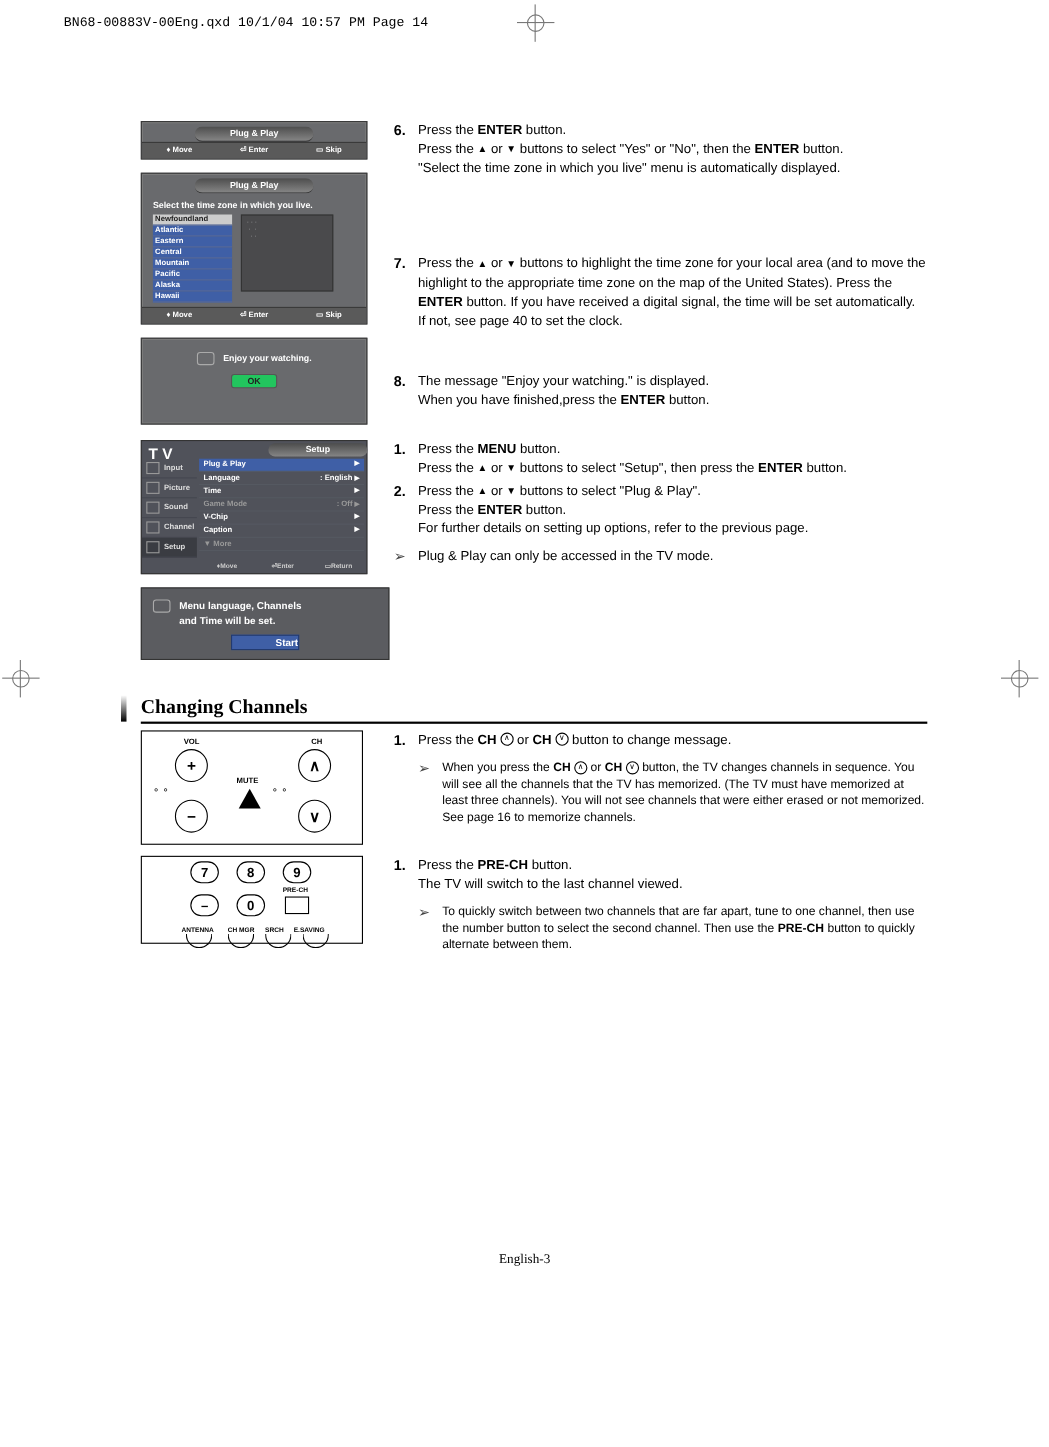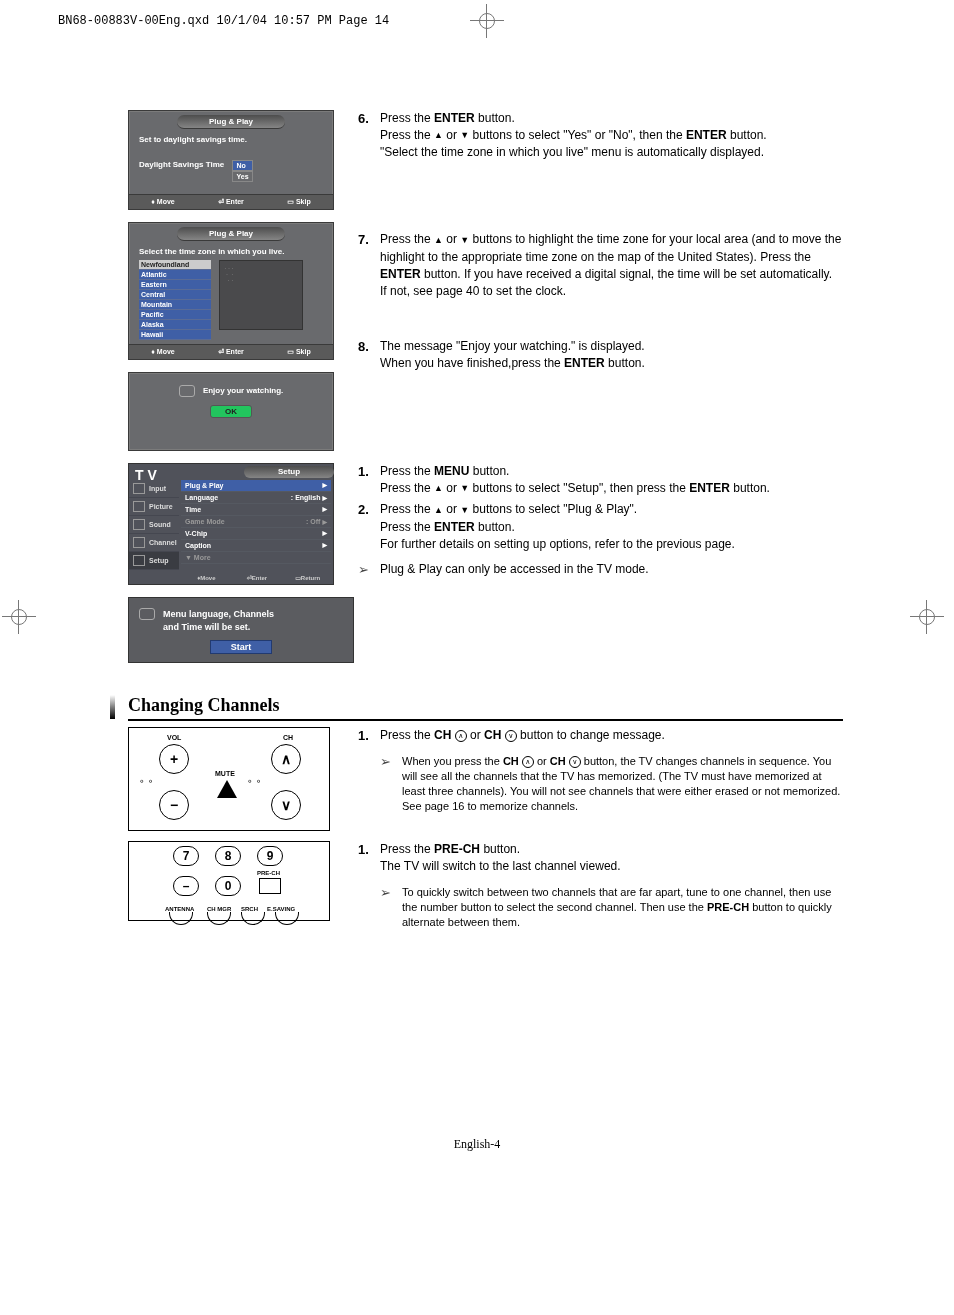--- a/index.html
+++ b/index.html
@@ -43,21 +43,21 @@
   .osd-setup-main{position:absolute;left:52px;top:16px;right:2px}
   .setup-row{height:11px;line-height:11px;padding:0 4px;font-weight:bold;font-size:7px;display:flex;justify-content:space-between;border-bottom:1px solid #555961}
   .setup-row.hl{background:#3f5fa6}
   .setup-row.dim{color:#999}
   .setup-row .tri{font-size:6px}
   .osd-setup-foot{position:absolute;bottom:0;left:52px;right:0;height:12px;display:flex;font-size:6px;font-weight:bold;color:#ccc}
   .osd-setup-foot span{flex:1;text-align:center;line-height:12px}
   .osd-start{width:204px;background:#5b5c60;border:1px solid #333;padding:10px 10px 8px}
   .osd-start-row{display:flex;align-items:flex-start}
   .osd-start-text{color:#fff;font-size:9px;font-weight:bold;margin-left:8px;line-height:13px}
-  .start-btn{display:block;margin:6px auto 0;width:60px;background:#3f5fa6;color:#fff;font-size:9px;font-weight:bold;text-align:center;padding:1px 0;border:1px solid #223a70}
+  .start-btn{display:block;margin:6px auto 0;width:60px;background:#3f5fa6;color:#fff;font-size:9px;font-weight:bold;text-align:right;padding:1px 0;border:1px solid #223a70}
   .step{display:flex;margin-bottom:28px}
   .step-num{width:22px;font-weight:bold;font-size:13px;flex-shrink:0}
   .step-body{flex:1}
   .step-body b{font-weight:bold}
   .arrow{font-size:9px;display:inline-block;vertical-align:middle}
   .note-row{display:flex;margin-top:4px}
   .note-arrow{width:22px;flex-shrink:0;font-size:13px;color:#444}
   
   .subhead{font-family:"Times New Roman",serif;font-size:13px;font-weight:bold;text-decoration:underline;margin:22px 0 10px}
   .section-title{font-family:"Times New Roman",serif;font-size:18px;font-weight:bold;border-bottom:2px solid #000;padding-bottom:3px;margin:32px 0 6px;position:relative}
@@ -88,30 +88,20 @@
   <div class="crop-lines crop-side-r"><span class="cross"><span class="circ"></span></span></div>
   <div class="crop-lines crop-bottom"><span class="cross"><span class="circ"></span></span></div>
 
   <div class="content">
 
     <div class="lr-block">
       <div class="left-col">
 
         <div class="osd">
           <div class="osd-title">Plug &amp; Play</div>
-          <div class="osd-body">
-            <div style="font-weight:bold">Set to daylight savings time.</div>
-            <div class="dst-row">
-              <span>Daylight Savings Time</span>
-              <span class="dst-opts">
-                <span class="dst-opt sel">No</span>
-                <span class="dst-opt">Yes</span>
-              </span>
-            </div>
-          </div>
           <div class="osd-foot">
             <span>♦ <span>Move</span></span>
             <span>⏎ <span>Enter</span></span>
             <span>▭ <span>Skip</span></span>
           </div>
         </div>
 
         <div class="osd">
           <div class="osd-title">Plug &amp; Play</div>
           <div class="osd-body">
@@ -322,15 +312,15 @@
                 <span>To quickly switch between two channels that are far apart, tune to one channel, then use the number button to select the second channel. Then use the </span><b>PRE-CH</b><span> button to quickly alternate between them.</span>
               </div>
             </div>
           </div>
         </div>
       </div>
     </div>
 
   </div>
 
-  <div class="footer">English-4</div>
+  <div class="footer">English-3</div>
 
 </div>
 
 </body></html>

